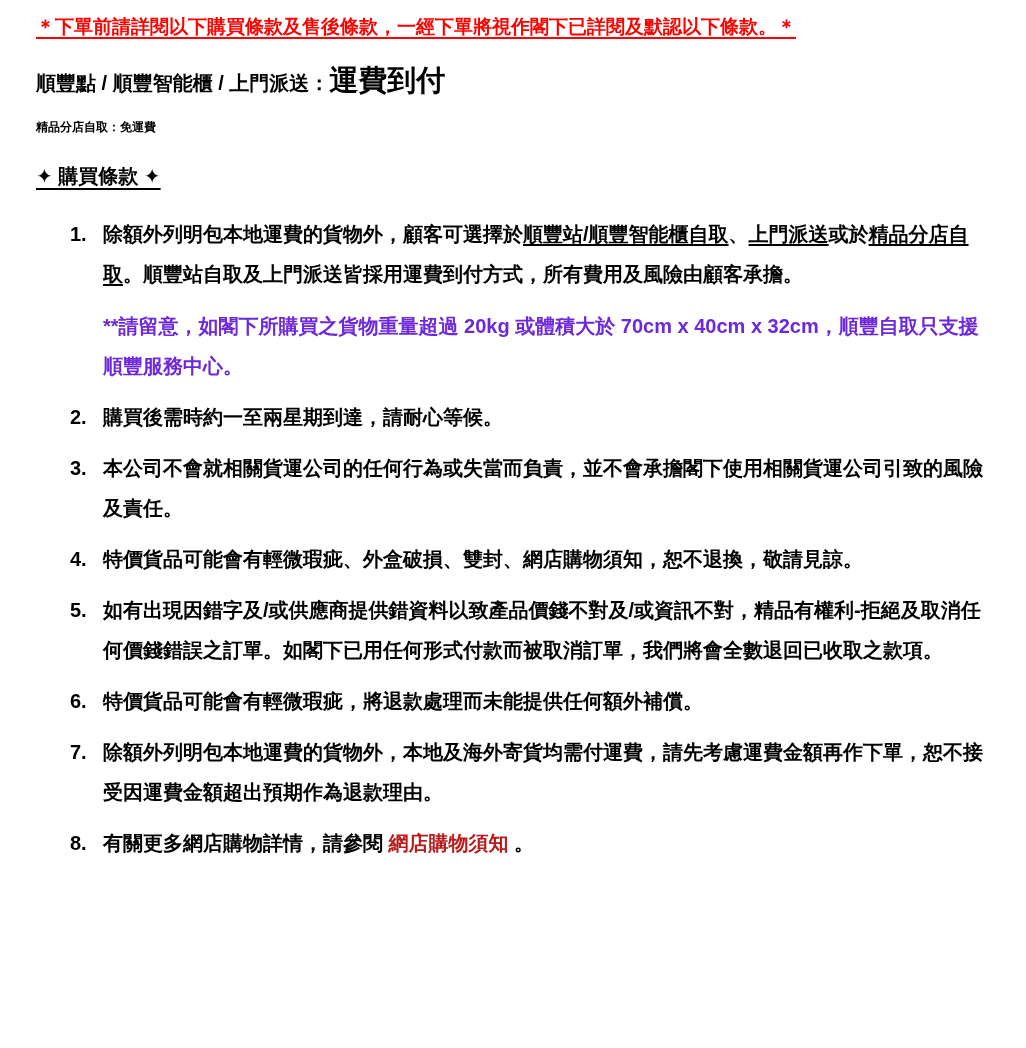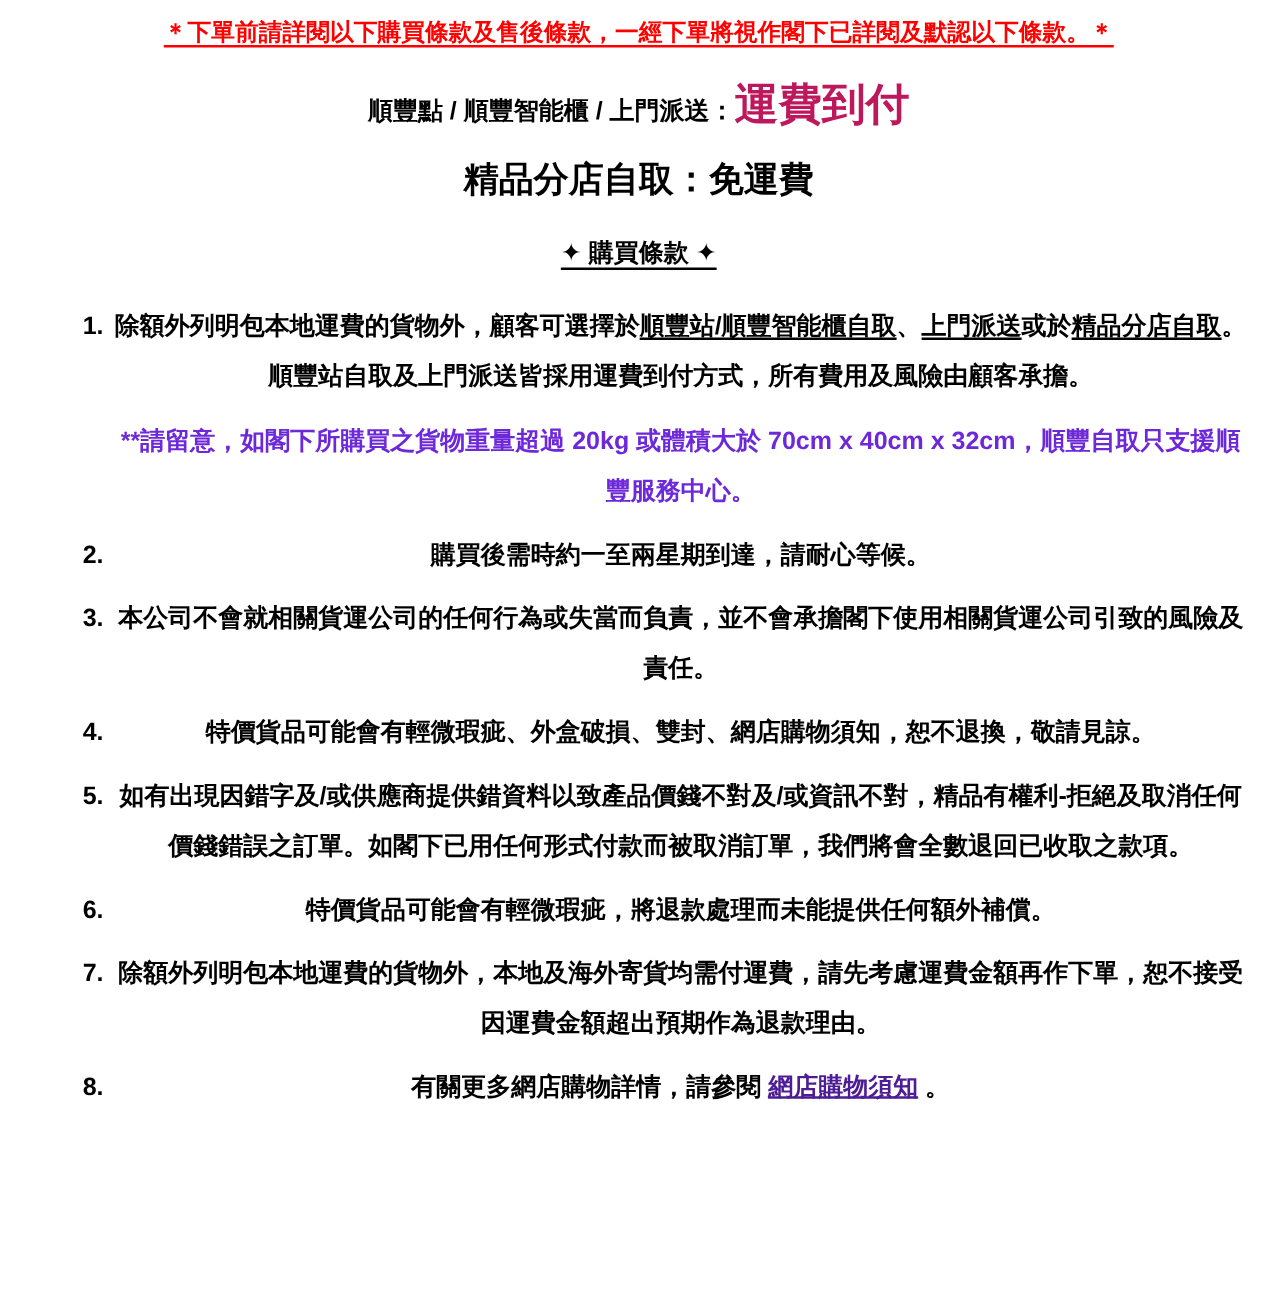--- a/index.html
+++ b/index.html
@@ -9,22 +9,21 @@
     background: #ffffff;
   }
   body {
     width: 1026px;
     min-height: 1048px;
     font-family: "Liberation Sans", "DejaVu Sans", sans-serif;
     font-weight: 700;
     color: #000000;
   }
   .page {
-    padding: 14px 28px 18px 24px;
-    text-align: center;
+    padding: 14px 28px 18px 36px;
   }
 
   
   .notice {
     color: #fe0000;
     font-size: 19px;
     line-height: 1.35;
     text-decoration: underline;
     text-decoration-thickness: 2px;
     text-underline-offset: 4px;
@@ -42,27 +41,27 @@
   .shipping-title-row { margin-top: 50px; }
   .terms-title-row   { margin-top: 28px; }
 
   
   .methods-line {
     margin-top: 26px;
     font-size: 20px;
     line-height: 1.35;
   }
   .methods-highlight {
-    color: #be185d;
-    font-size: 35px;
+    color: #000000;
+    font-size: 29px;
     line-height: 1;
   }
   .pickup-line {
     margin-top: 22px;
-    font-size: 28px;
+    font-size: 12px;
     line-height: 1.35;
   }
 
   
   .terms-list {
     list-style: none;
     margin: 24px 0 0 0;
     padding: 0 0 0 34px;
     font-size: 20px;
   }
@@ -80,22 +79,21 @@
     text-decoration: underline;
     text-decoration-thickness: 2px;
     text-underline-offset: 3px;
     margin-top: 28px;
   }
   .red-note {
     color: #6d28d9;
     margin-top: 12px;
   }
   .shop-link {
-    color: #4c1d95;
-    text-decoration: underline;
+    color: #b91c1c;
     text-decoration-thickness: 1.5px;
     cursor: pointer;
   }
 </style>
 </head>
 <body>
 
 <div class="page">
 
   <div class="notice">＊下單前請詳閱以下購買條款及售後條款，一經下單將視作閣下已詳閱及默認以下條款。＊</div>

